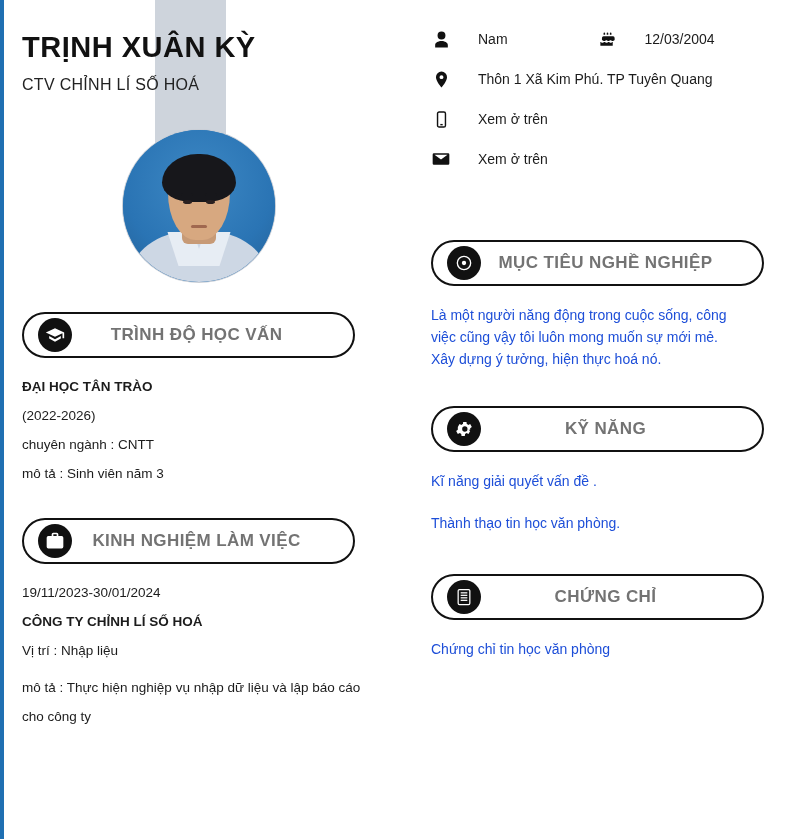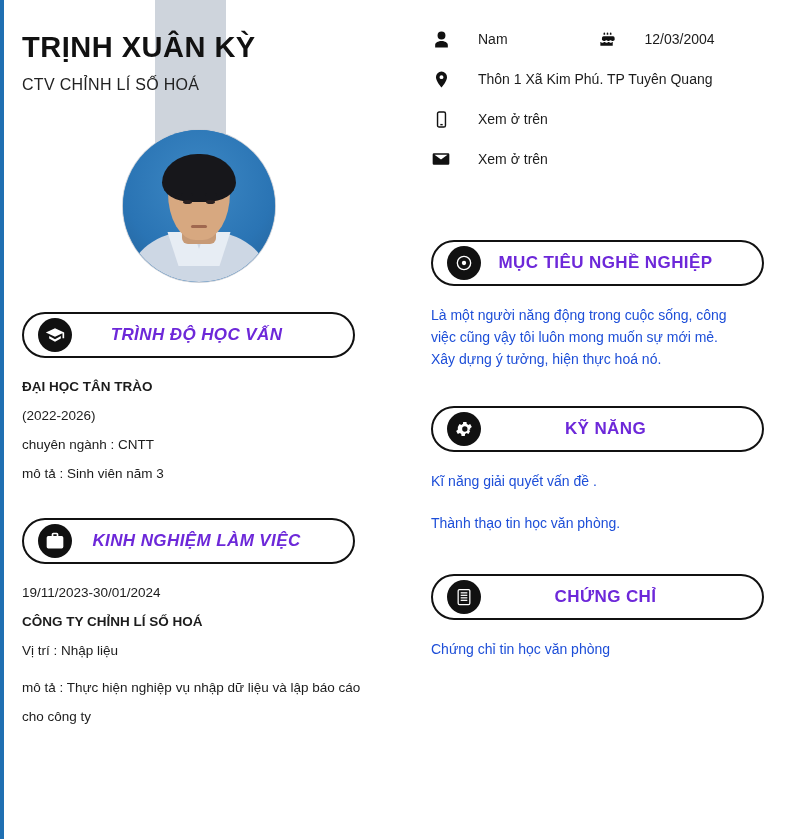--- a/index.html
+++ b/index.html
@@ -144,25 +144,25 @@
     display: flex; align-items: center; justify-content: center;
     flex: 0 0 34px;
   }
   .pill .badge svg { display:block; }
   .pill .pill-title {
     flex: 1;
     text-align: center;
     font-size: 17px;
     font-weight: bold;
     letter-spacing: 0.4px;
-    color: #6d28d9;
+    color: #737373;
     padding-right: 18px;
   }
 
-  .left-pill { width: 333px; margin-top: 30px; font-style: italic; }
+  .left-pill { width: 333px; margin-top: 30px; }
   .right-pill { width: 333px; margin-top: 24px; }
 
   
   .block { margin-top: 14px; padding-right: 30px; }
   .block p { margin: 0 0 0 0; font-size: 13.5px; line-height: 29px; color: #1c1c1c; }
   .block p.bold { font-weight: bold; }
   .para { font-size: 14px; line-height: 25px; color: #1c1c1c; margin: 0; }
 
   .right-block { margin-top: 18px; padding-right: 24px; }
   .right-block p { margin: 0 0 20px 0; font-size: 14px; line-height: 22px; color: #1d4ed8; }

